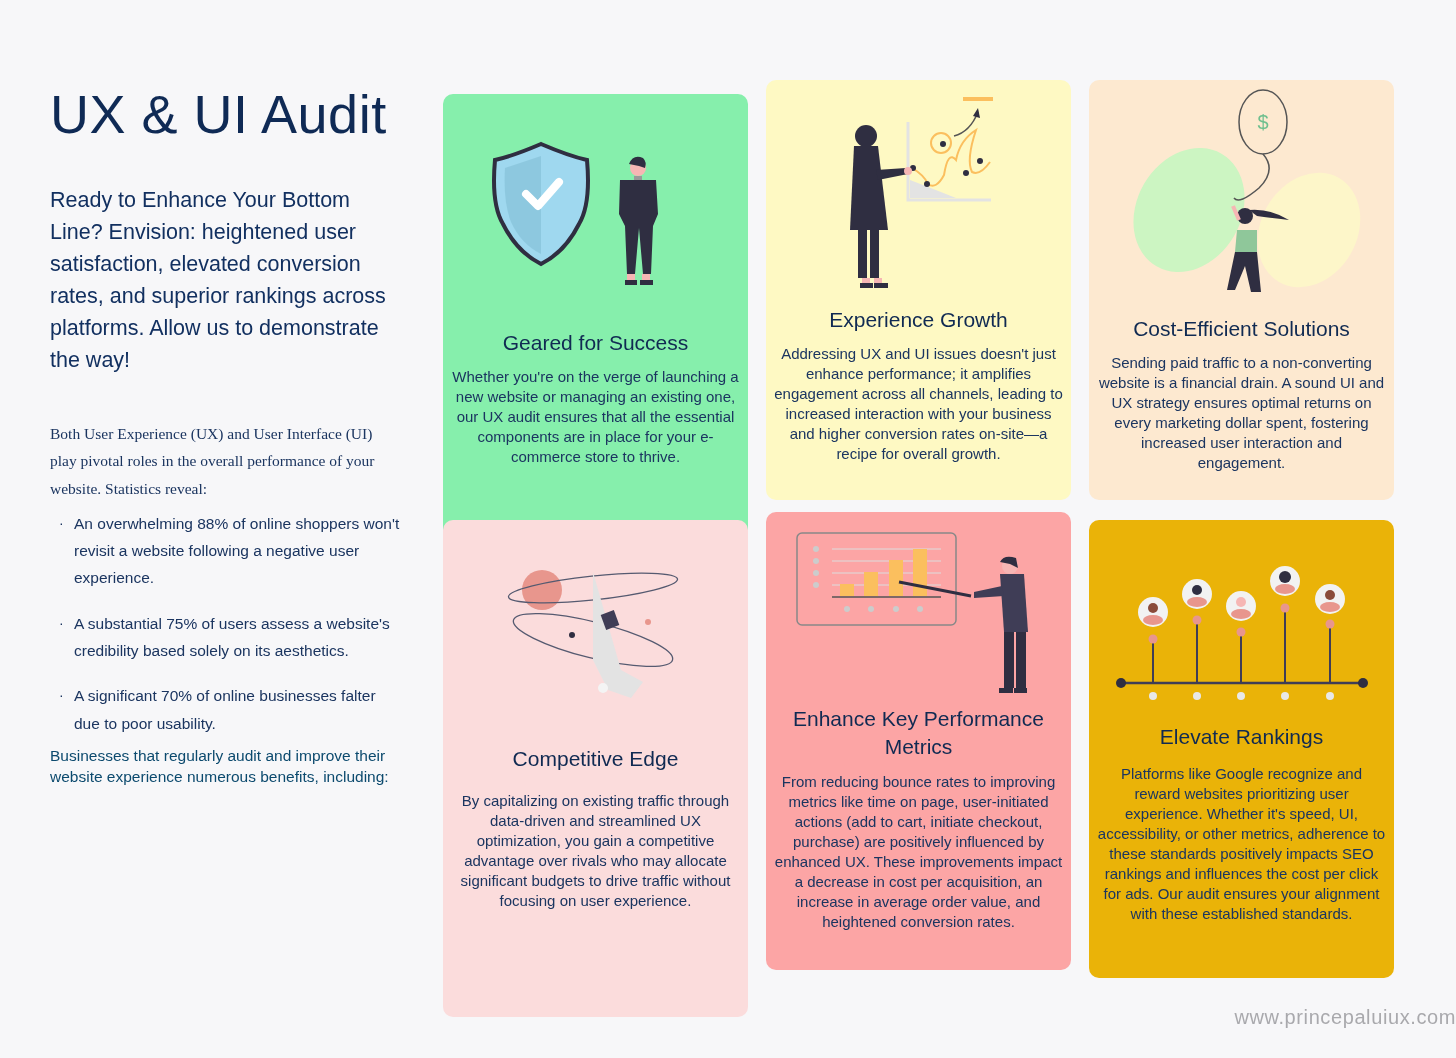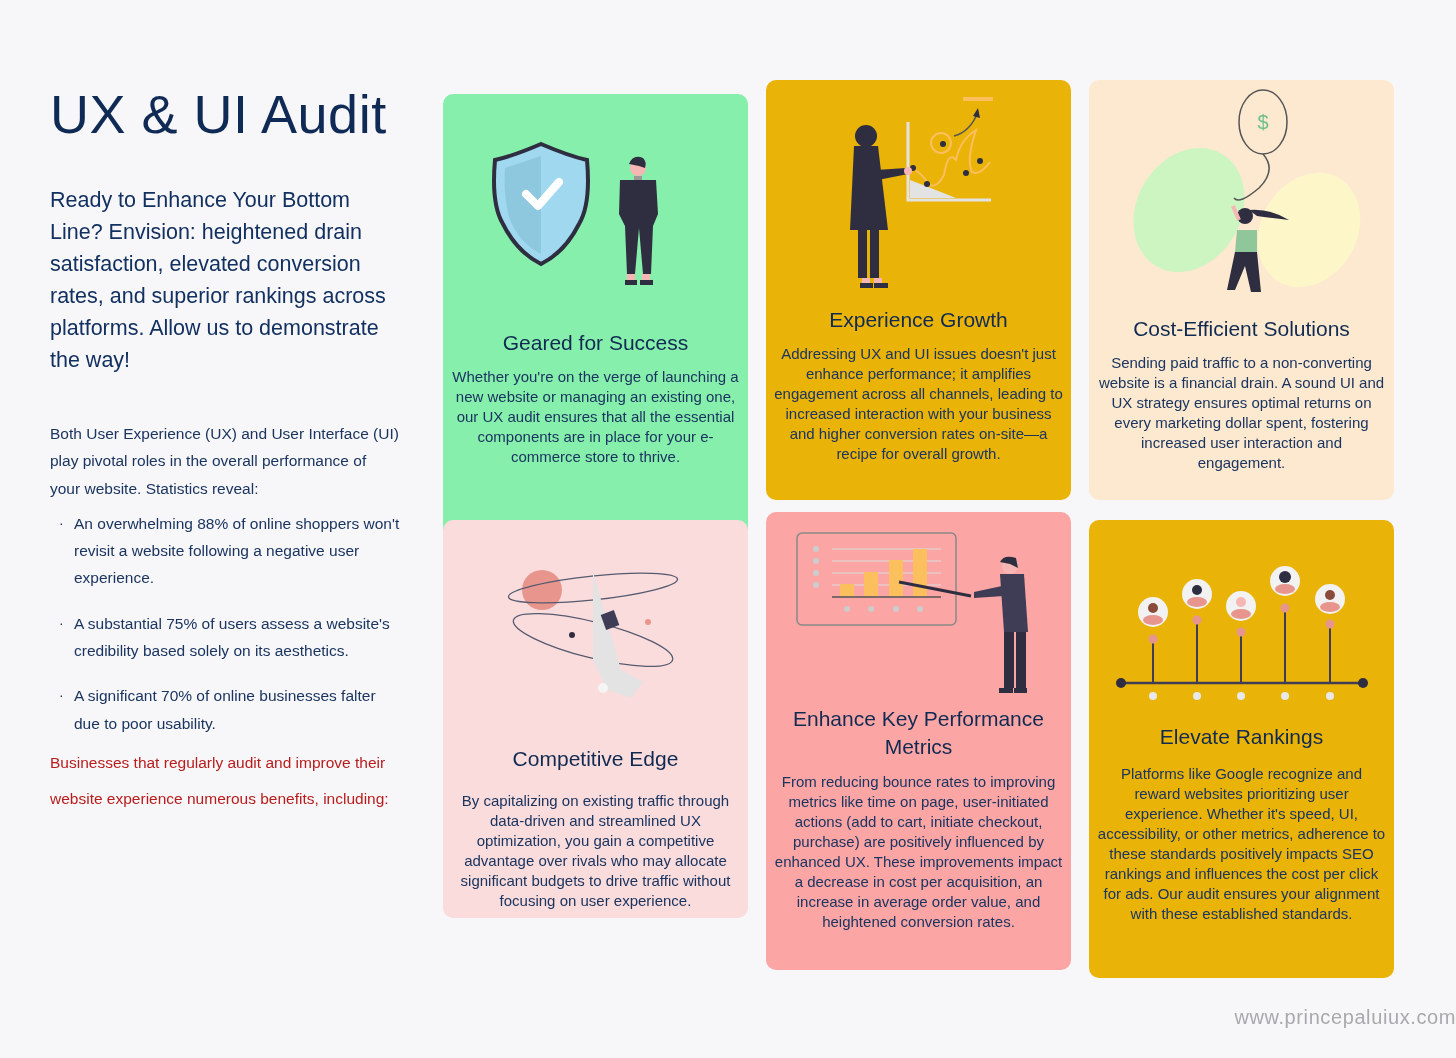--- a/index.html
+++ b/index.html
@@ -2,46 +2,46 @@
 <html><head>
   <meta charset="utf-8">
   <style>
     * { box-sizing: border-box; margin: 0; padding: 0; }
     html, body { width: 1456px; height: 1058px; background: #f7f7f9; overflow: hidden; }
     body { font-family: "Liberation Sans", "DejaVu Sans", sans-serif; color: #102a52; position: relative; }
 
     .left { position: absolute; left: 50px; top: 82px; width: 350px; }
     .title { font-size: 54px; font-weight: 500; color: #0f2a55; letter-spacing: 0.5px; line-height: 64px; }
     .lead { margin-top: 38px; font-size: 21.5px; font-weight: 500; line-height: 32px; color: #123060; }
-    .intro { margin-top: 44px; font-size: 15.5px; line-height: 27.3px; color: #1b3560; }
+    .intro { margin-top: 44px; font-size: 15.5px; line-height: 27.3px; color: #1b3560; font-family: Liberation Serif, serif; }
     .bullets { list-style: none; margin-top: 8px; }
     .bullets li { position: relative; padding-left: 24px; font-size: 15.5px; line-height: 27.3px; color: #1b3560; margin-bottom: 18px; }
     .bullets li .dot { position: absolute; left: 9px; top: 0; font-size: 14px; }
-    .outro { margin-top: -10px; font-size: 15.5px; line-height: 36px; color: #b91c1c; }
+    .outro { margin-top: -10px; font-size: 15.5px; line-height: 21px; color: #0c4a6e; }
 
     .card { position: absolute; width: 305px; border-radius: 10px; text-align: center; }
     .card .art { position: absolute; left: 0; top: 0; width: 305px; }
     .card h3 { position: absolute; left: 0; width: 305px; font-size: 21px; font-weight: 500; color: #102a52; line-height: 28px; }
     .card p { position: absolute; left: 8px; width: 289px; font-size: 15px; line-height: 20px; color: #1b3560; }
 
     .c1 { left: 443px; top: 94px; height: 492px; background: #86efac; }
-    .c2 { left: 766px; top: 80px; height: 420px; background: #eab308; }
+    .c2 { left: 766px; top: 80px; height: 420px; background: #fef9c3; }
     .c3 { left: 1089px; top: 80px; height: 420px; background: #fde9d0; }
-    .c4 { left: 443px; top: 520px; height: 398px; background: #fbdcdc; }
+    .c4 { left: 443px; top: 520px; height: 497px; background: #fbdcdc; }
     .c5 { left: 766px; top: 512px; height: 458px; background: #fca5a5; }
     .c6 { left: 1089px; top: 520px; height: 458px; background: #eab308; }
 
     .footer { position: absolute; left: 0; width: 1456px; top: 1006px; text-align: right; font-size: 20px; color: #a9a9ad; letter-spacing: 0.6px; }
   </style>
 </head>
 <body>
 
 <div class="left">
   <h1 class="title">UX &amp; UI Audit</h1>
-  <p class="lead">Ready to Enhance Your Bottom Line? Envision: heightened drain satisfaction, elevated conversion rates, and superior rankings across platforms. Allow us to demonstrate the way!</p>
+  <p class="lead">Ready to Enhance Your Bottom Line? Envision: heightened user satisfaction, elevated conversion rates, and superior rankings across platforms. Allow us to demonstrate the way!</p>
   <p class="intro">Both User Experience (UX) and User Interface (UI) play pivotal roles in the overall performance of your website. Statistics reveal:</p>
   <ul class="bullets">
     <li><span class="dot">·</span><span>An overwhelming 88% of online shoppers won't revisit a website following a negative user experience.</span></li>
     <li><span class="dot">·</span><span>A substantial 75% of users assess a website's credibility based solely on its aesthetics.</span></li>
     <li><span class="dot">·</span><span>A significant 70% of online businesses falter due to poor usability.</span></li>
   </ul>
   <p class="outro">Businesses that regularly audit and improve their website experience numerous benefits, including:</p>
 </div>
 
 <div class="card c1">

